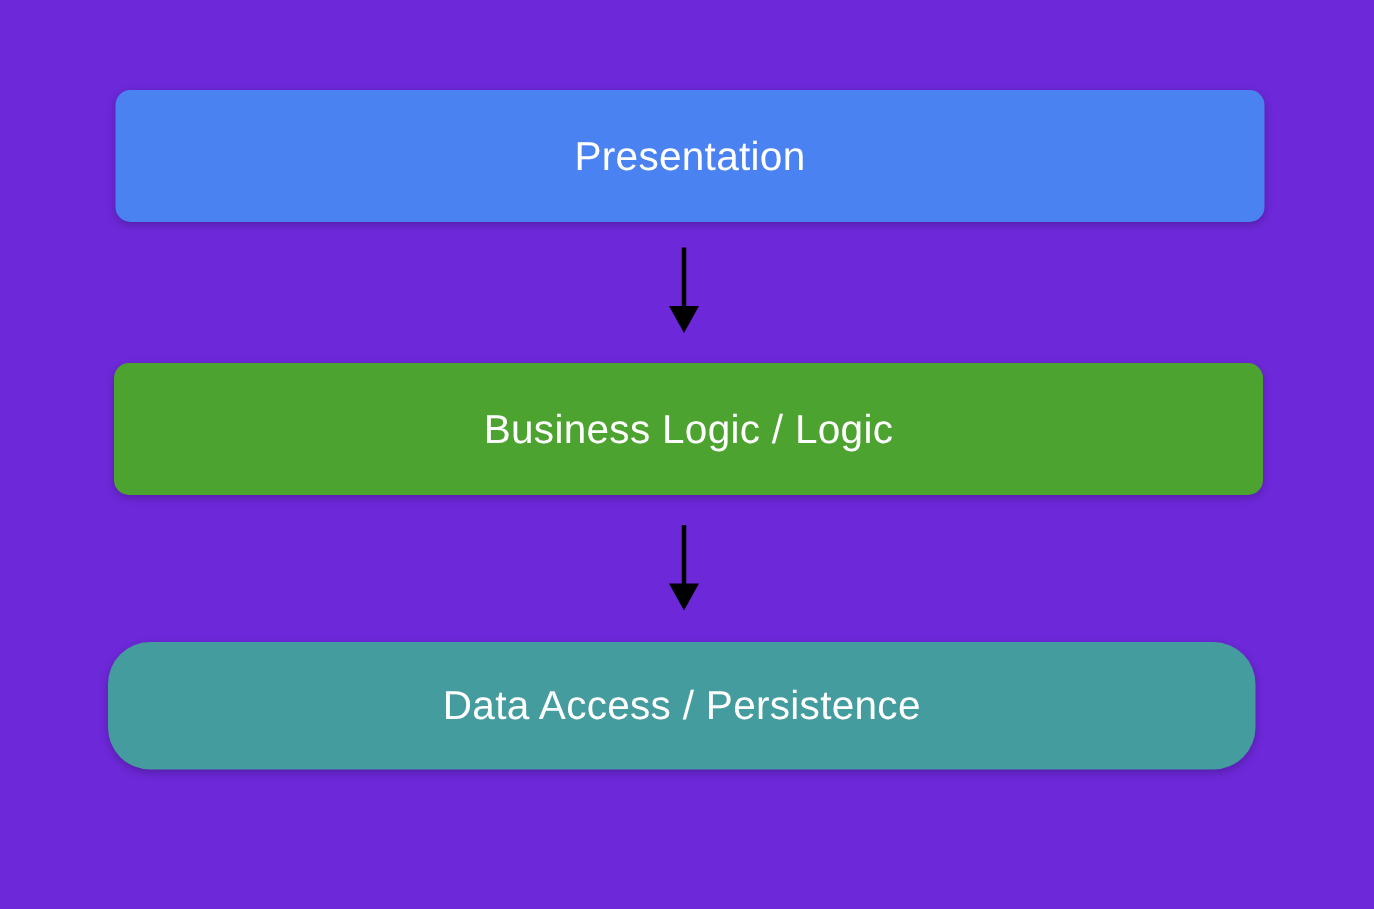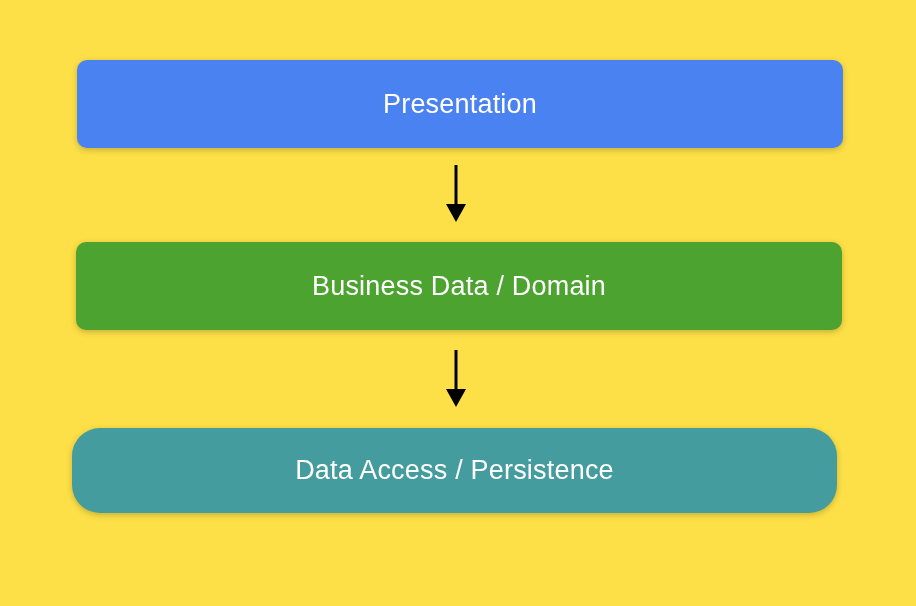--- a/index.html
+++ b/index.html
@@ -8,21 +8,21 @@
     width: 916px;
     height: 606px;
     font-family: "Liberation Sans", sans-serif;
     background: #ffffff;
     overflow: hidden;
   }
   .canvas {
     position: relative;
     width: 916px;
     height: 606px;
-    background: #fde047;
+    background: #6d28d9;
   }
   .layer-box {
     position: absolute;
     border-radius: 10px;
     display: flex;
     align-items: center;
     justify-content: center;
     box-shadow: 0 2px 6px rgba(0,0,0,0.22);
   }
   .layer-box .layer-label {
@@ -51,21 +51,21 @@
   <div class="layer-box" id="box-presentation" style="background-color: rgb(74, 130, 241);">
     <span class="layer-label">Presentation</span>
   </div>
 
   <svg class="down-arrow" id="arrow-1" viewBox="0 0 24 58" style="color: rgb(0, 0, 0);">
     <line x1="12" y1="1" x2="12" y2="42" stroke="currentColor" stroke-width="3"></line>
     <polygon points="2,40 22,40 12,58" fill="currentColor"></polygon>
   </svg>
 
   <div class="layer-box" id="box-business" style="background-color: rgb(77, 163, 47);">
-    <span class="layer-label">Business Data / Domain</span>
+    <span class="layer-label">Business Logic / Logic</span>
   </div>
 
   <svg class="down-arrow" id="arrow-2" viewBox="0 0 24 58" style="color: rgb(0, 0, 0);">
     <line x1="12" y1="1" x2="12" y2="42" stroke="currentColor" stroke-width="3"></line>
     <polygon points="2,40 22,40 12,58" fill="currentColor"></polygon>
   </svg>
 
   <div class="layer-box" id="box-data" style="background-color: rgb(69, 156, 158);">
     <span class="layer-label">Data Access / Persistence</span>
   </div>

